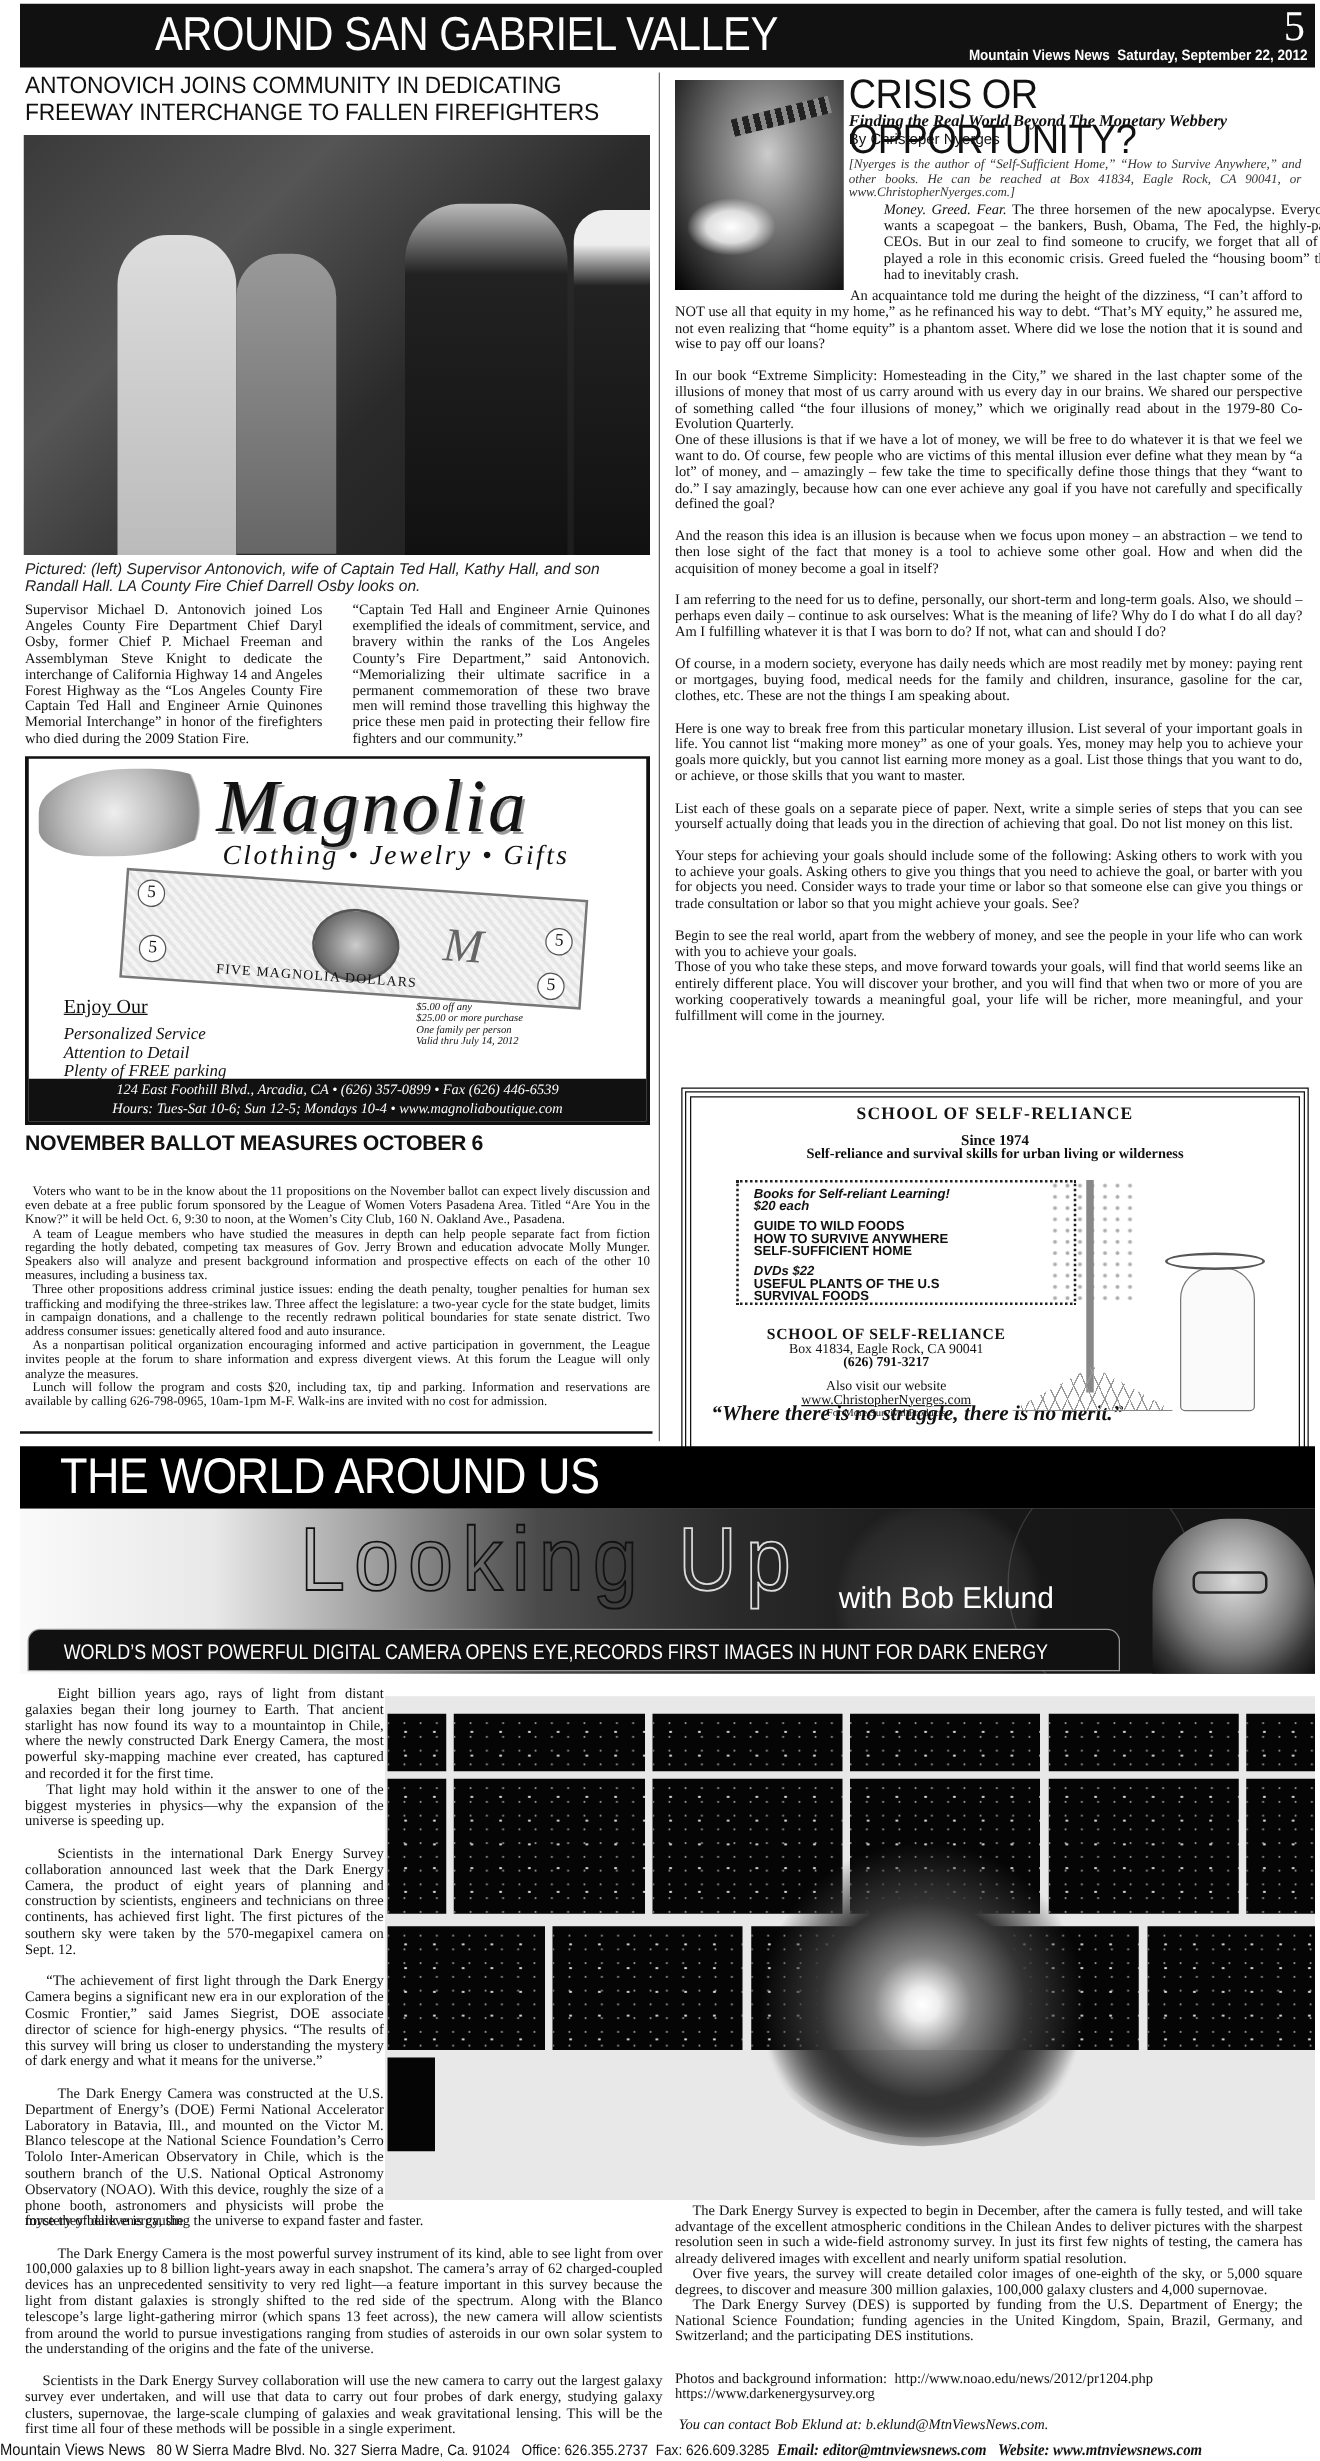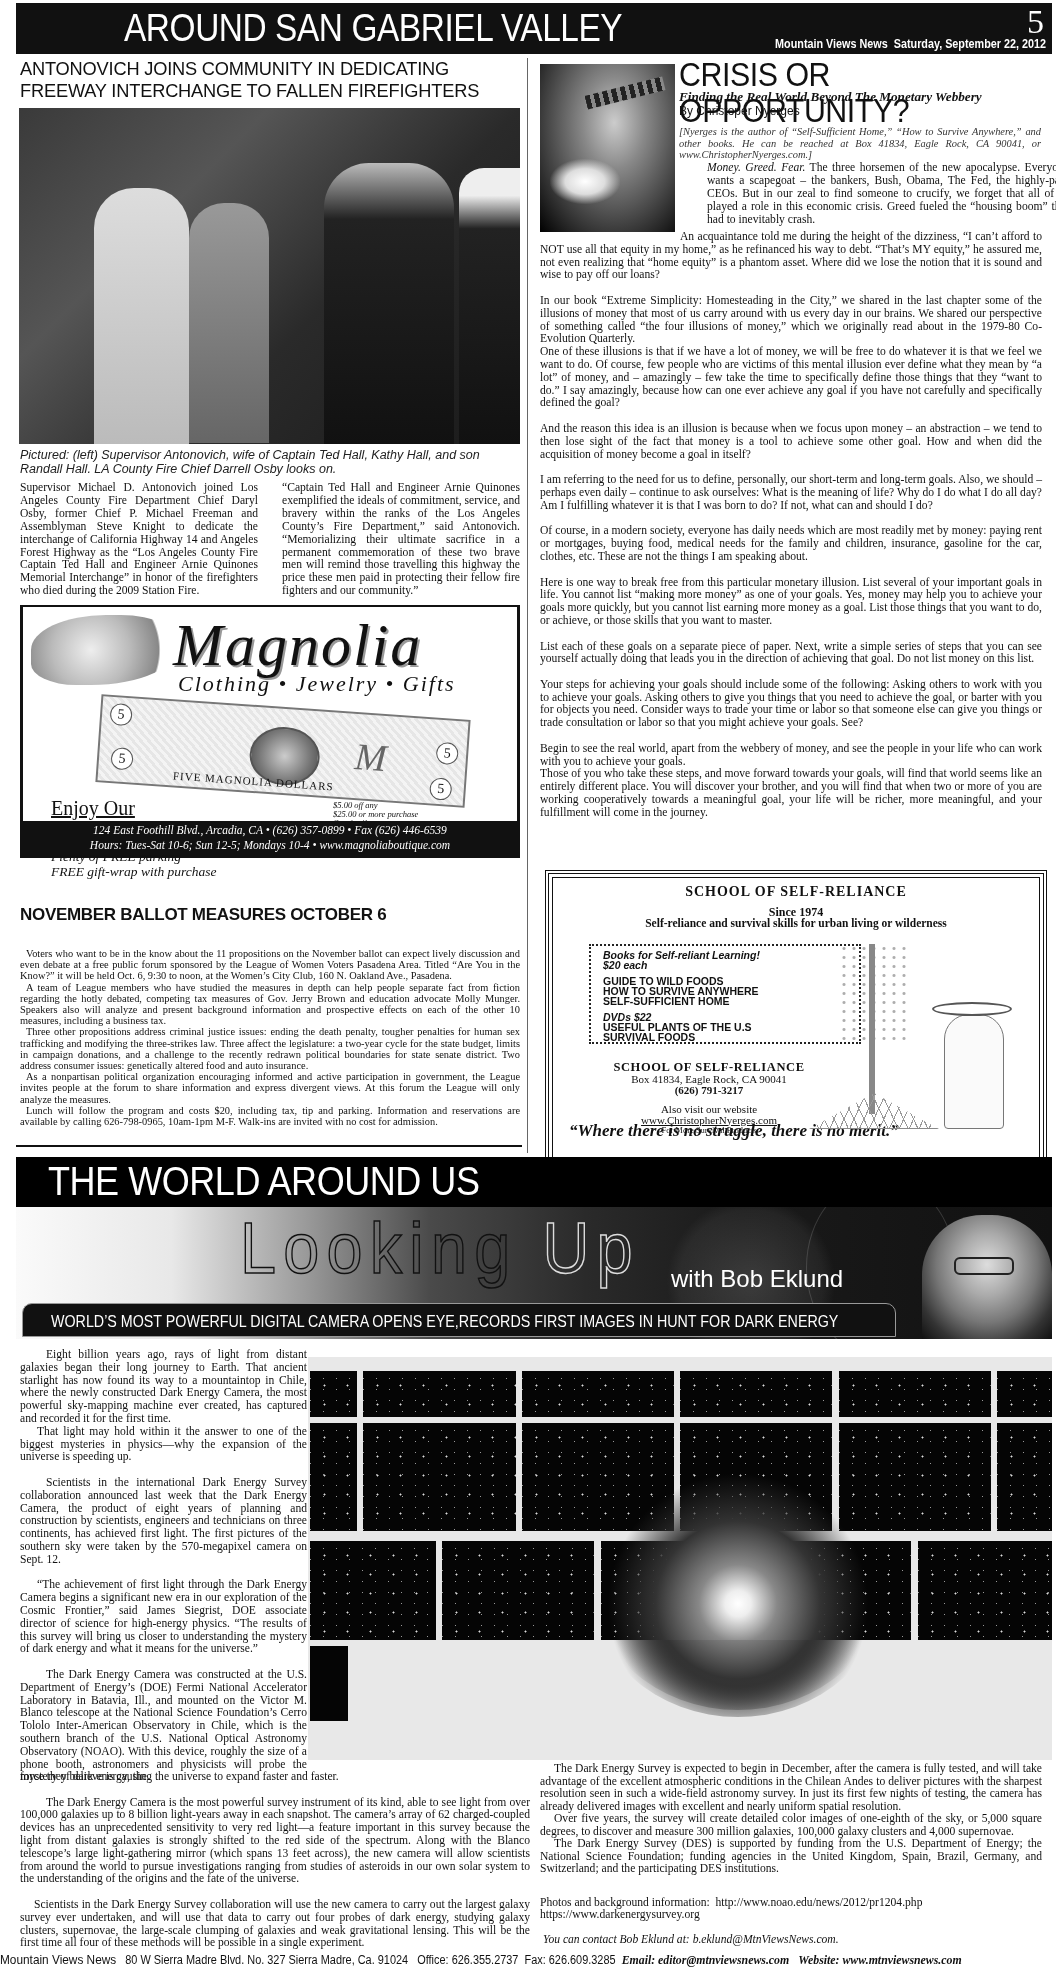--- a/index.html
+++ b/index.html
@@ -21,30 +21,30 @@
   #antonovich-photo { left: 19px; top: 108px; width: 501px; height: 336px; background: linear-gradient(135deg,#3a3a3a 0%,#555 30%,#2a2a2a 60%,#1a1a1a 100%); overflow:hidden; }
   #antonovich-photo .p1 { position:absolute; left:75px; top:80px; width:95px; height:256px; background:linear-gradient(#ddd,#bbb); border-radius:40px 40px 0 0; }
   #antonovich-photo .p2 { position:absolute; left:170px; top:95px; width:80px; height:240px; background:linear-gradient(#999,#666); border-radius:35px 35px 0 0; }
   #antonovich-photo .p3 { position:absolute; left:305px; top:55px; width:130px; height:281px; background:linear-gradient(#bbb 0%,#222 20%,#111 100%); border-radius:45px 45px 0 0; }
   #antonovich-photo .p4 { position:absolute; left:440px; top:60px; width:61px; height:276px; background:linear-gradient(#eee 0%,#eee 10%,#222 22%,#111 100%); border-radius:25px 0 0 0; }
   #photo-caption { left: 20px; top: 448px; width: 500px; font-size: 12.5px; line-height: 14px; font-style: italic; font-family:"Liberation Sans",sans-serif; color:#222; }
   #antonovich-body { left: 20px; top: 482px; width: 500px; display:flex; gap: 24px; font-size: 11.6px; line-height: 12.9px; }
   #antonovich-body p { flex: 1; }
 
   
-  #magnolia-ad { left: 20px; top: 605px; width: 500px; height: 253px; border: 3px solid #111; border-top-width:2px; background:#fff; }
+  #magnolia-ad { left: 20px; top: 605px; width: 500px; height: 295px; border: 3px solid #111; border-top-width:2px; background:#fff; }
   #magnolia-ad .brand { position:absolute; left:150px; top:4px; font-size:60px; font-style:italic; font-family:"Liberation Serif",serif; letter-spacing:2px; text-shadow: 2px 2px 0 #999; }
   #magnolia-ad .flower { position:absolute; left:8px; top:8px; width:150px; height:70px; border-radius:50% 40% 60% 30%; background: radial-gradient(circle at 40% 50%, #eee 0%, #bbb 40%, #888 70%, transparent 72%); }
   #magnolia-ad .tagline { position:absolute; left:155px; top:64px; font-size:22px; font-style:italic; font-family:"Liberation Serif",serif; letter-spacing:2px; }
   #magnolia-ad .note { position:absolute; left:75px; top:100px; width:370px; height:88px; border:2px solid #777; background: repeating-linear-gradient(45deg,#f4f4f4 0 3px,#e6e6e6 3px 6px); transform: rotate(4deg); }
   #magnolia-ad .note .portrait { position:absolute; left:150px; top:18px; width:70px; height:58px; border-radius:50%; background:radial-gradient(circle,#ccc 0%,#777 60%,#444 100%); border:2px solid #555; }
   #magnolia-ad .note .five { position:absolute; font-size:14px; font-family:"Liberation Serif",serif; width:22px; height:22px; border:1px solid #555; border-radius:50%; text-align:center; line-height:20px; background:#fff; }
   #magnolia-ad .note .denom { position:absolute; left:75px; bottom:4px; font-size:11px; letter-spacing:1px; font-family:"Liberation Serif",serif; }
   #magnolia-ad .note .m-mark { position:absolute; left:255px; top:20px; font-size:38px; font-style:italic; color:#666; font-family:"Liberation Serif",serif; }
-  #magnolia-ad .enjoy { position:absolute; left:28px; top:190px; font-size:20px; text-decoration: underline; font-family:"Liberation Serif",serif; }
+  #magnolia-ad .enjoy { position:absolute; left:28px; top:190px; font-size:16px; text-decoration: underline; font-family:"Liberation Serif",serif; }
   #magnolia-ad .perks { position:absolute; left:28px; top:212px; font-size:13.5px; line-height:15px; font-style:italic; font-family:"Liberation Serif",serif; }
   #magnolia-ad .coupon { position:absolute; left:310px; top:194px; font-size:8.5px; line-height:9px; font-style:italic; font-family:"Liberation Serif",serif; }
   #magnolia-ad .footer { position:absolute; left:0; right:0; bottom:0; height:34px; background:#111; color:#fff; font-size:11.5px; line-height:15px; font-style:italic; text-align:center; padding-top:2px; font-family:"Liberation Serif",serif; }
 
   
   #lwv-headline { left: 20px; top: 905px; width: 500px; font-size: 17px; line-height: 19px; font-weight:bold; font-family:"Liberation Sans",sans-serif; letter-spacing:-0.3px; }
   #lwv-body { left: 20px; top: 948px; width: 500px; font-size: 10.4px; line-height: 11.2px; }
   #lwv-body p { text-indent: 6px; }
   #lwv-rule { left: 16px; top: 1145px; width: 506px; height: 2px; background:#111; }
 

